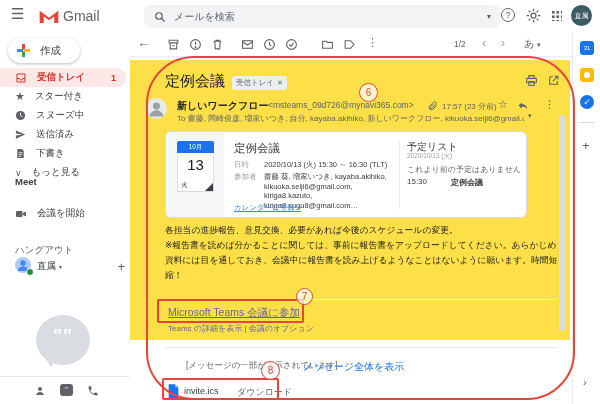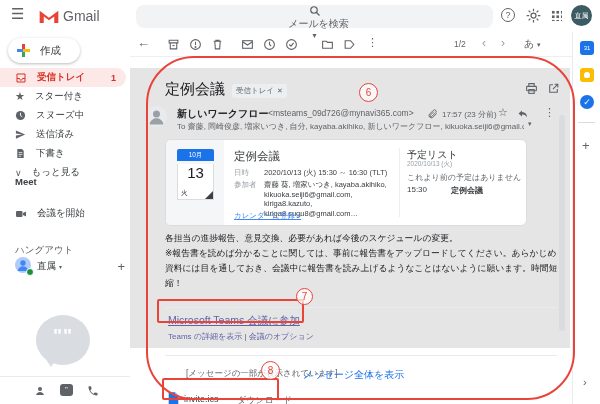--- a/index.html
+++ b/index.html
@@ -3,22 +3,22 @@
 <meta charset="utf-8">
 <style>
   html,body{margin:0;padding:0;}
   body{width:600px;height:404px;overflow:hidden;position:relative;background:#fff;
        font-family:"Liberation Sans","DejaVu Sans",sans-serif;color:#202124;}
   .abs{position:absolute;}
   .ic{color:#5f6368;}
   svg{display:block;}
   .nowrap{white-space:nowrap;overflow:hidden;}
   
-  .searchbar{left:136px;top:5px;width:357px;height:23px;background:#f1f3f4;border-radius:8px;
-             display:flex;align-items:center;padding:0 10px;box-sizing:border-box;flex-direction:column;}
+  .searchbar{left:144px;top:5px;width:357px;height:23px;background:#f1f3f4;border-radius:8px;
+             display:flex;align-items:center;padding:0 10px;box-sizing:border-box;}
   .search-ph{color:#5f6368;font-size:10px;margin-left:8px;flex:1;}
   .avatar-top{left:571px;top:5px;width:21px;height:21px;border-radius:50%;background:#3d5b63;
               color:#fff;font-size:7px;display:flex;align-items:center;justify-content:center;}
   .grid9{width:11px;height:11px;background:
      radial-gradient(circle 1.5px,#5f6368 1.4px,transparent 1.6px) 0 0/ 4.5px 4.5px;}
   
   .compose{left:8px;top:38px;width:72px;height:25px;background:#fff;border-radius:13px;
            box-shadow:0 1px 3px rgba(60,64,67,.35);display:flex;align-items:center;padding-left:9px;box-sizing:border-box;}
   .plus4{position:relative;width:13px;height:13px;}
   .plus4 i{position:absolute;display:block;}
@@ -244,21 +244,21 @@
       </svg>
     </span>
   <span class="abs" style="left:60px;top:7px;width:13px;height:12px;background:#5f6368;border-radius:3px;color:#fff;font-size:8px;text-align:center;line-height:11px;">"</span>
   <span class="abs" style="left:87px;top:8px;">
     <svg width="12" height="12" viewBox="0 0 24 24" fill="#5f6368">
         <path d="M6.6 10.8c1.5 2.8 3.8 5.1 6.6 6.6l2.2-2.2c.3-.3.7-.4 1-.2 1.2.4 2.4.6 3.6.6.6 0 1 .4 1 1V20c0 .6-.4 1-1 1C11 21 3 13 3 3.5c0-.6.4-1 1-1h3.5c.6 0 1 .4 1 1 0 1.3.2 2.5.6 3.6.1.4 0 .7-.2 1l-2.3 2.7z"></path>
       </svg>
     </span>
 </div>
 
-<div class="abs" style="left:130px;top:68px;width:440px;height:280px;background:#e5e5e5;">
+<div class="abs" style="left:130px;top:60px;width:440px;height:280px;background:#fde047;">
 
   <span class="abs" style="left:35px;top:12px;font-size:15px;color:#202124;">定例会議</span>
   <span class="abs chip" style="left:102px;top:16px;">
     <span>受信トレイ</span>
     <span style="font-size:7px;">✕</span>
   </span>
   <span class="abs" style="left:395px;top:14px;">
     <svg width="13" height="13" viewBox="0 0 24 24" fill="none" stroke="#5f6368" stroke-width="2">
         <path d="M7 8V3h10v5"></path>
         <rect x="3" y="8" width="18" height="8" rx="1"></rect>

